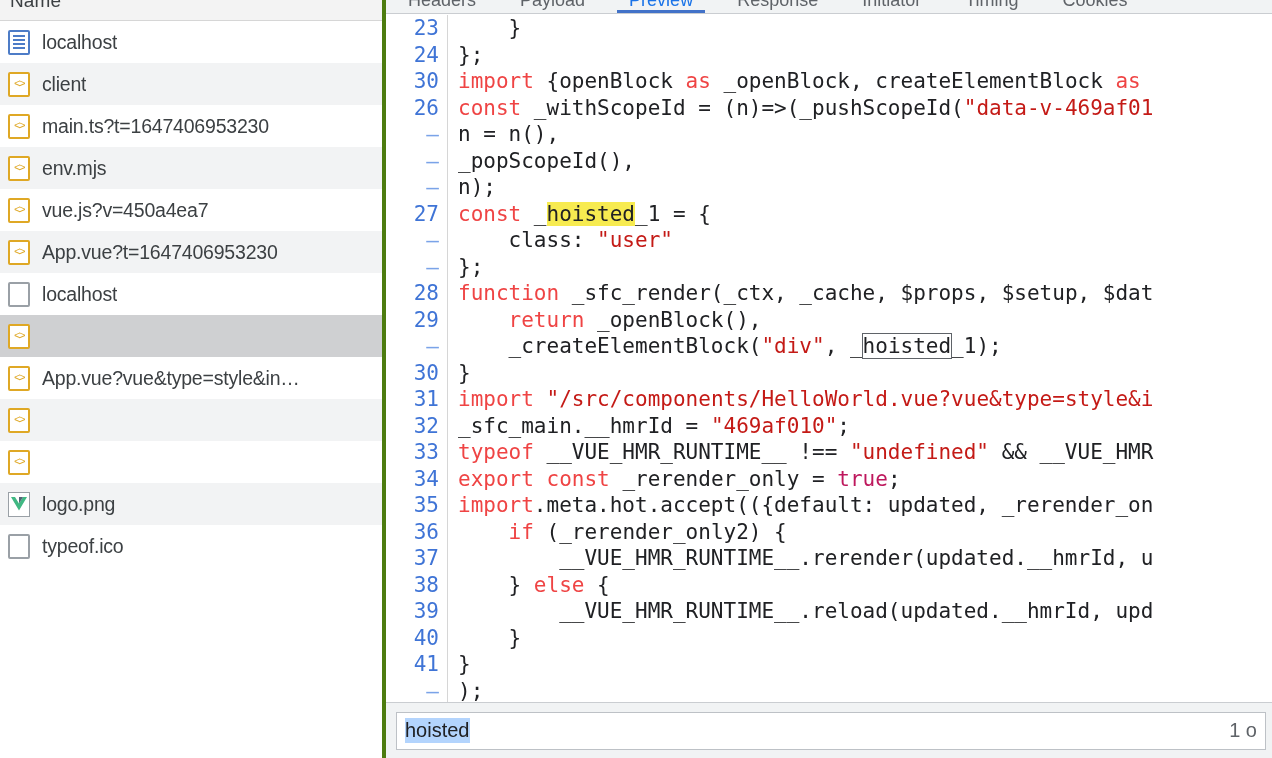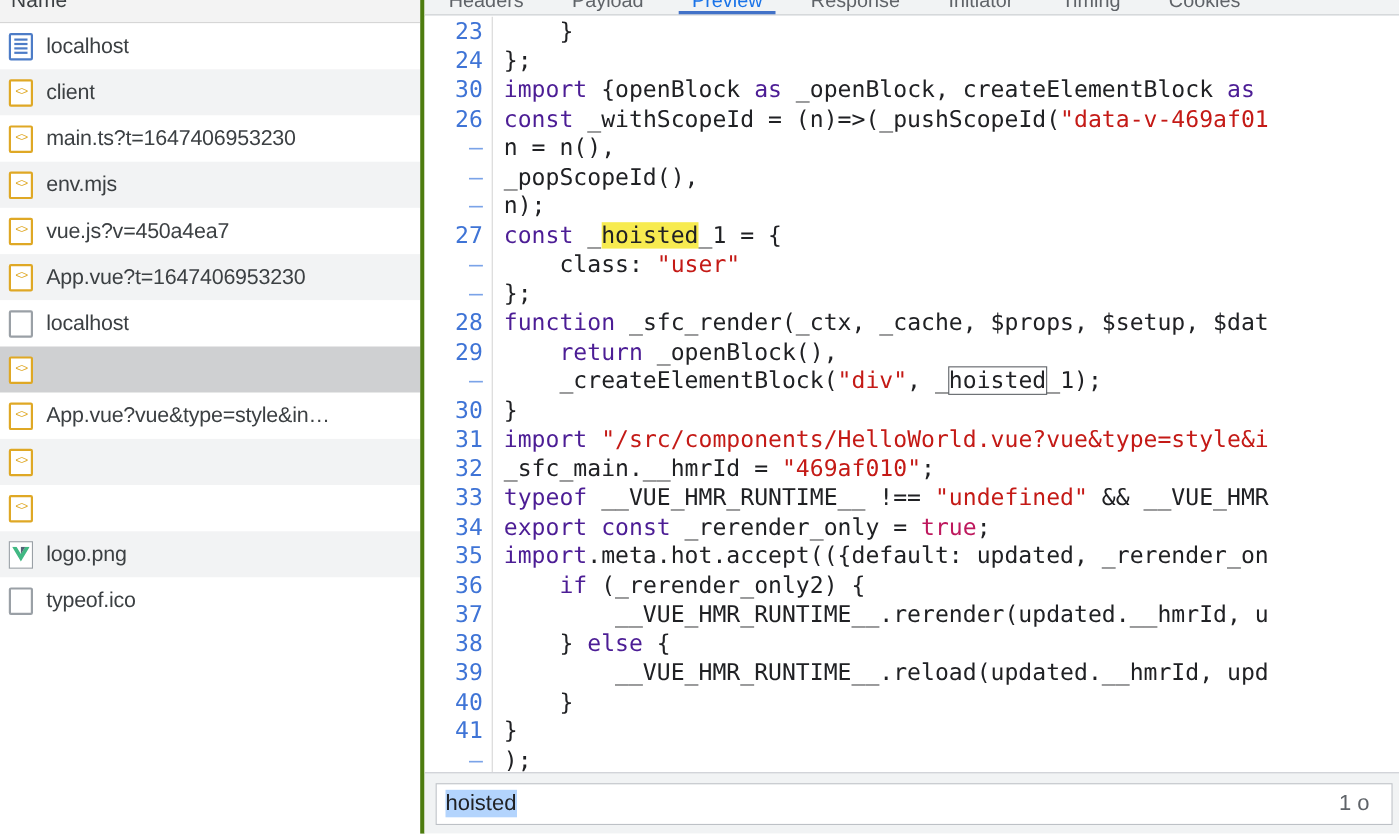--- a/index.html
+++ b/index.html
@@ -157,21 +157,21 @@
   #codelines {
     flex: 1 1 auto;
     padding-left: 10px;
     overflow: hidden;
     white-space: pre;
     color: #202124;
   }
   #codelines .cl { height: 26.5px; white-space: pre; }
 
   
-  .kw   { color: #4c1d95; }
+  .kw   { color: #ef4444; }
   .str  { color: #c41a16; }
   .bool { color: #be185d; }
   .plain{ color: #202124; }
   .hit-active {
     background: #f7eb50;
     color: #202124;
   }
   .hit-inactive {
     outline: 1px solid #5f6368;
     background: transparent;
@@ -202,21 +202,21 @@
     position: relative;
     overflow: hidden;
   }
   #find-input .sel-text {
     background: #b3d4fd;
     color: #202124;
     padding: 1px 0;
   }
   #find-count {
     position: absolute;
-    right: 20px;
+    right: 8px;
     font-size: 20px;
     color: #5f6368;
     white-space: nowrap;
   }
 </style>
 </head>
 <body>
 
 <div id="app">
 

